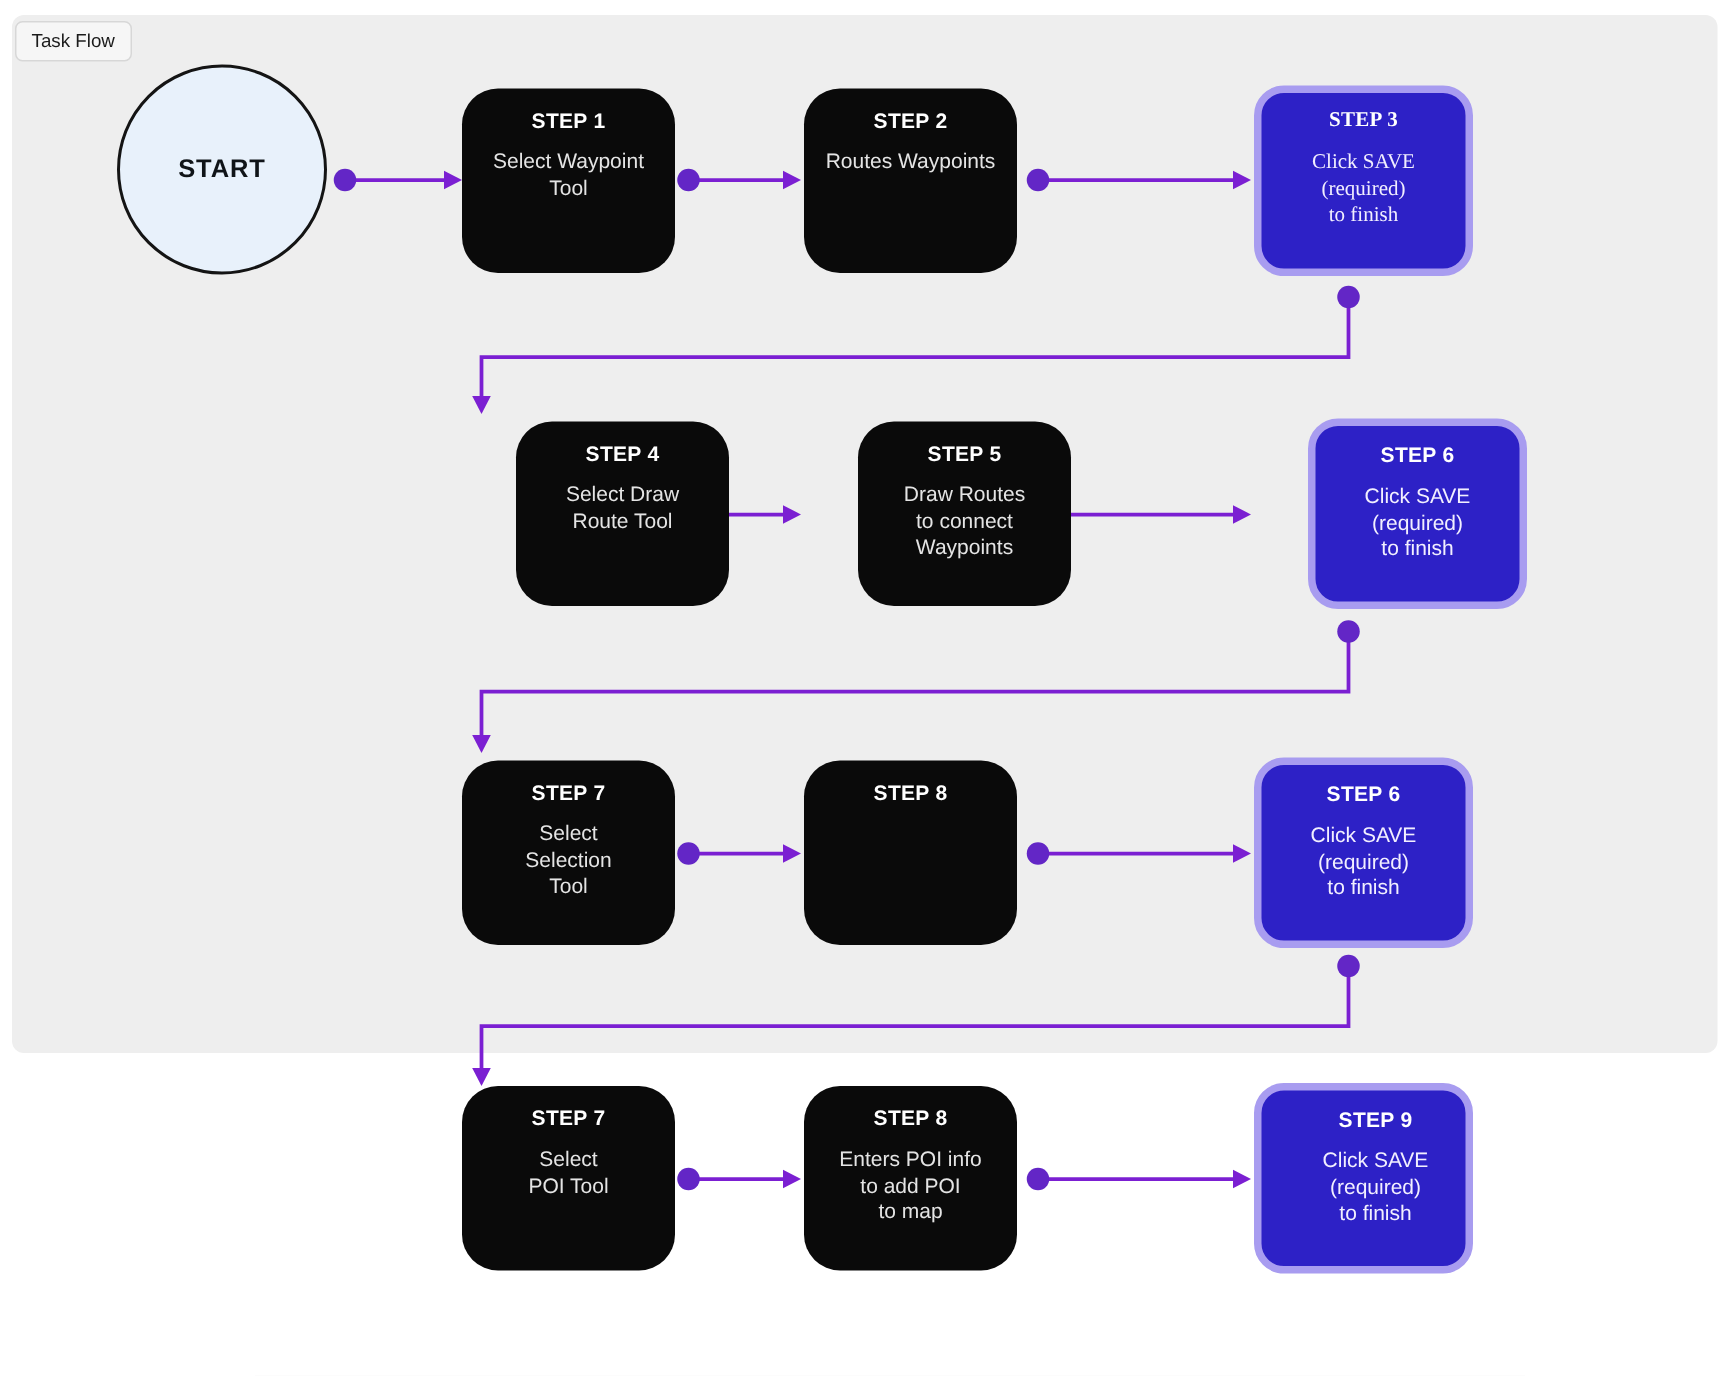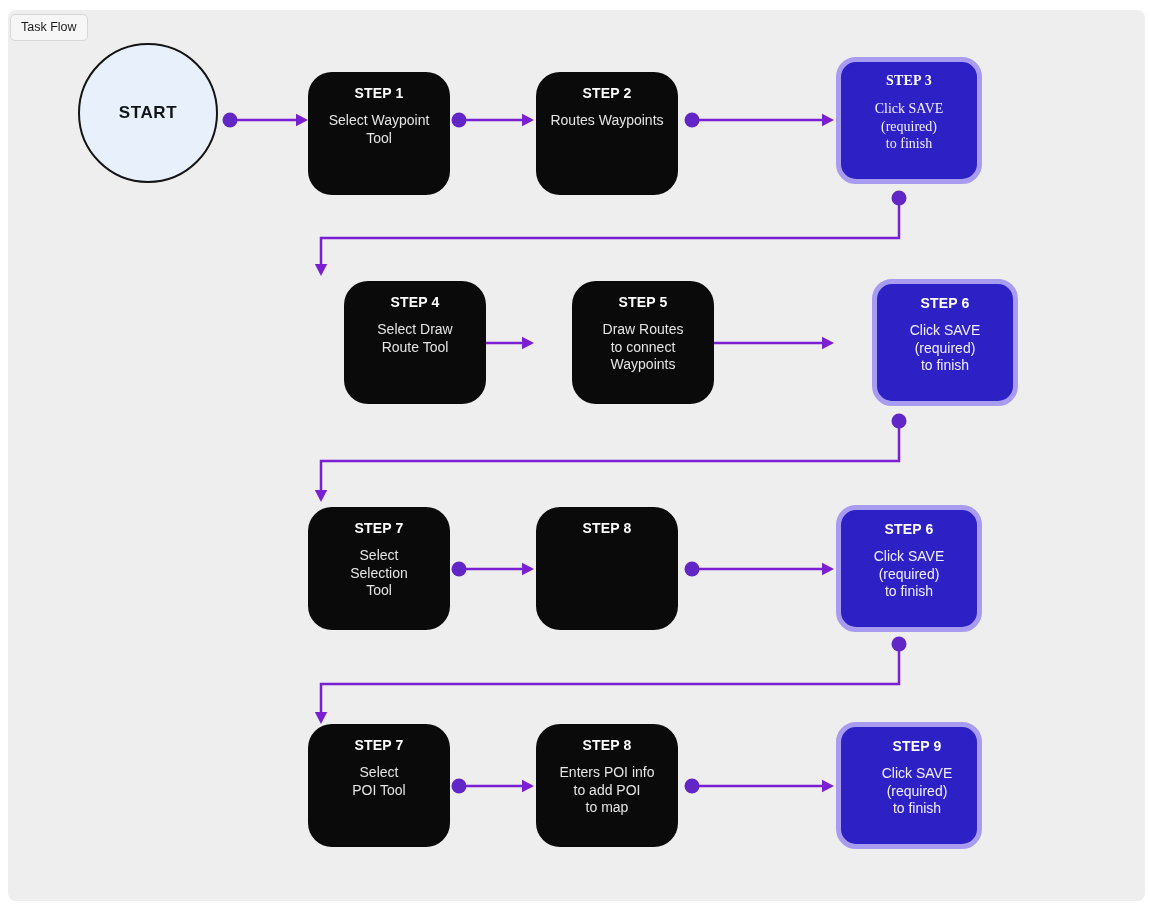--- a/index.html
+++ b/index.html
@@ -1,20 +1,20 @@
 <!DOCTYPE html>
 <html style="--canvas_bg: #eeeeee; --node_black: #0a0a0a; --save_fill: #2d21c6; --save_border: #a89cf0; --start_fill: #e8f1fb; --arrow: #7b1fd2; --dot: #6326c6;"><head>
 <meta charset="utf-8">
 <style>
   * { margin: 0; padding: 0; box-sizing: border-box; }
   html, body { width: 1150px; height: 917px; background: #ffffff; font-family: "Liberation Sans", sans-serif; }
   .page { position: relative; width: 1150px; height: 917px; background: #ffffff; overflow: hidden; }
 
   .canvas {
-    position: absolute; left: 8px; top: 10px; width: 1137px; height: 891px;
+    position: absolute; left: 8px; top: 10px; width: 1137px; height: 692px;
     background: var(--canvas_bg, #eeeeee); border-radius: 8px;
   }
 
   .chip {
     position: absolute; left: 2px; top: 4px;
     background: #f6f6f6; border: 1px solid #d7d7d7; border-radius: 5px;
     padding: 5px 10px; font-size: 12.5px; color: #1b1b1b; line-height: 15px;
     z-index: 5;
   }
 
@@ -42,21 +42,21 @@
     width: 146px; height: 127px; border-radius: 20px;
     background: var(--save_fill, #2d21c6);
     border: 5px solid var(--save_border, #a89cf0);
     padding-top: 11px;
   }
   .node.save .node-body { color: #f2efff; }
 
   
   .c0 { left: 300px; } .c1 { left: 528px; } .c2 { left: 828px; }
   
-  .r0 { top: 62px; } .r1 { top: 271px; margin-left: 36px; } .r2 { top: 497px; } .r3 { top: 714px; }
+  .r0 { top: 49px; } .r1 { top: 271px; margin-left: 36px; } .r2 { top: 497px; } .r3 { top: 714px; }
   .save.r0 { top: 47px; font-family: Liberation Serif, serif; } .save.r1 { top: 269px; } .save.r2 { top: 495px; } .save.r3 { top: 712px; padding-left: 16px; }
 </style>
 </head>
 <body>
 
 <div class="page">
   <div class="canvas">
 
     <svg class="connectors" viewBox="0 0 1137 893" xmlns="http://www.w3.org/2000/svg">
       <g stroke="var(--arrow, #7b1fd2)" stroke-width="2.5" fill="none">

